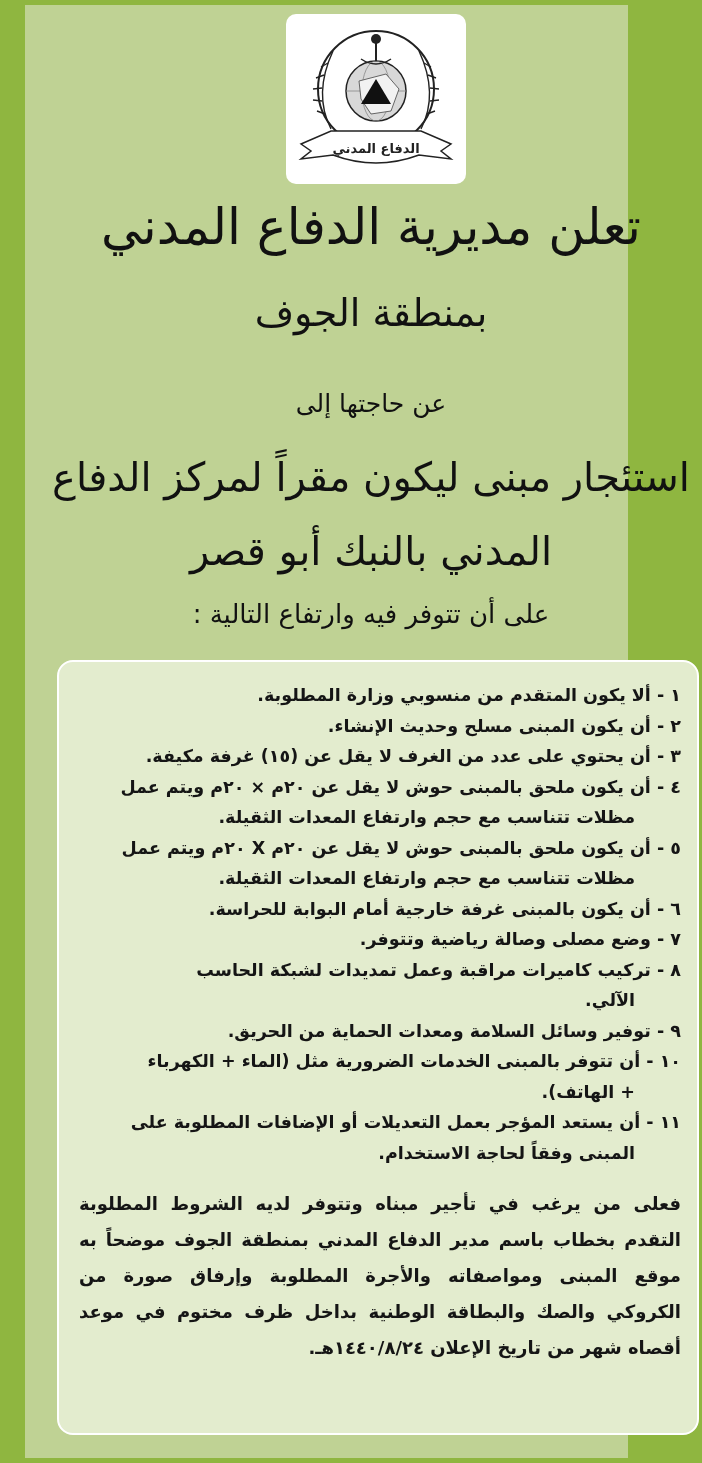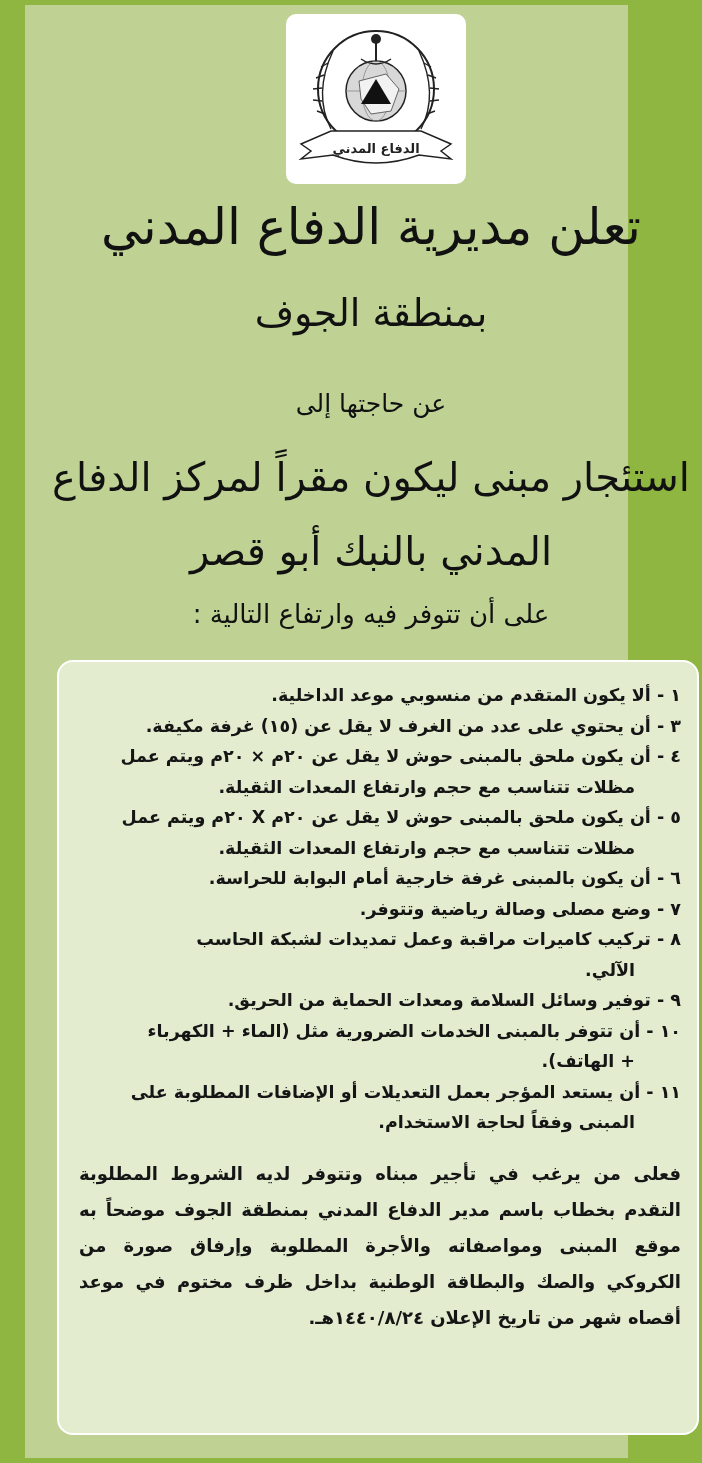--- a/index.html
+++ b/index.html
@@ -89,21 +89,25 @@
   <div class="title t2">بمنطقة الجوف</div>
   <div class="title t3">عن حاجتها إلى</div>
   <div class="title t5">المدني بالنبك أبو قصر</div>
   <div class="title t4">استئجار مبنى ليكون مقراً لمركز الدفاع</div>
   <div class="title t6">على أن تتوفر فيه وارتفاع التالية :</div>
 
   <div class="panel">
     <ul class="cond-list">
       <li class="cond">
         <span class="num">١ -</span>
-        <span>ألا يكون المتقدم من منسوبي موعد الداخلية.</span>
+        <span>ألا يكون المتقدم من منسوبي وزارة المطلوبة.</span>
+      </li>
+      <li class="cond">
+        <span class="num">٢ -</span>
+        <span>أن يكون المبنى مسلح وحديث الإنشاء.</span>
       </li>
       <li class="cond">
         <span class="num">٣ -</span>
         <span>أن يحتوي على عدد من الغرف لا يقل عن (١٥) غرفة مكيفة.</span>
       </li>
       <li class="cond">
         <span class="num">٤ -</span>
         <span>أن يكون ملحق بالمبنى حوش لا يقل عن ٢٠م × ٢٠م ويتم عمل</span>
         <span class="cont">مظلات تتناسب مع حجم وارتفاع المعدات الثقيلة.</span>
       </li>

